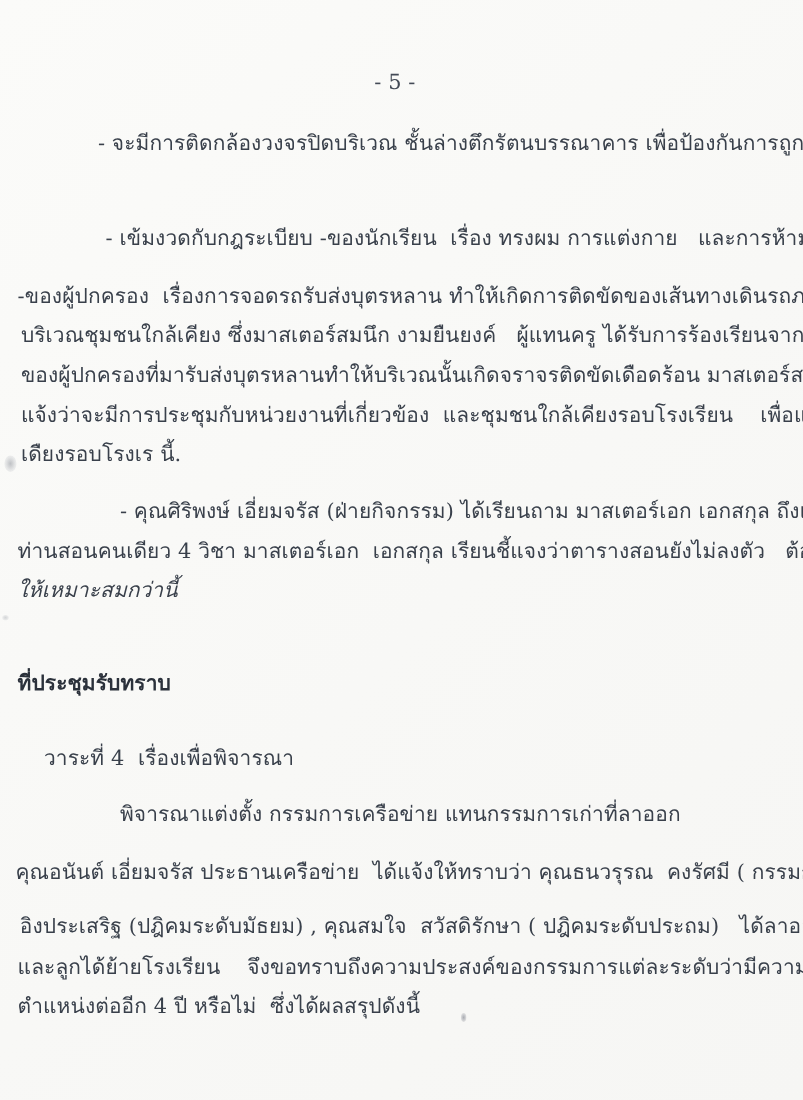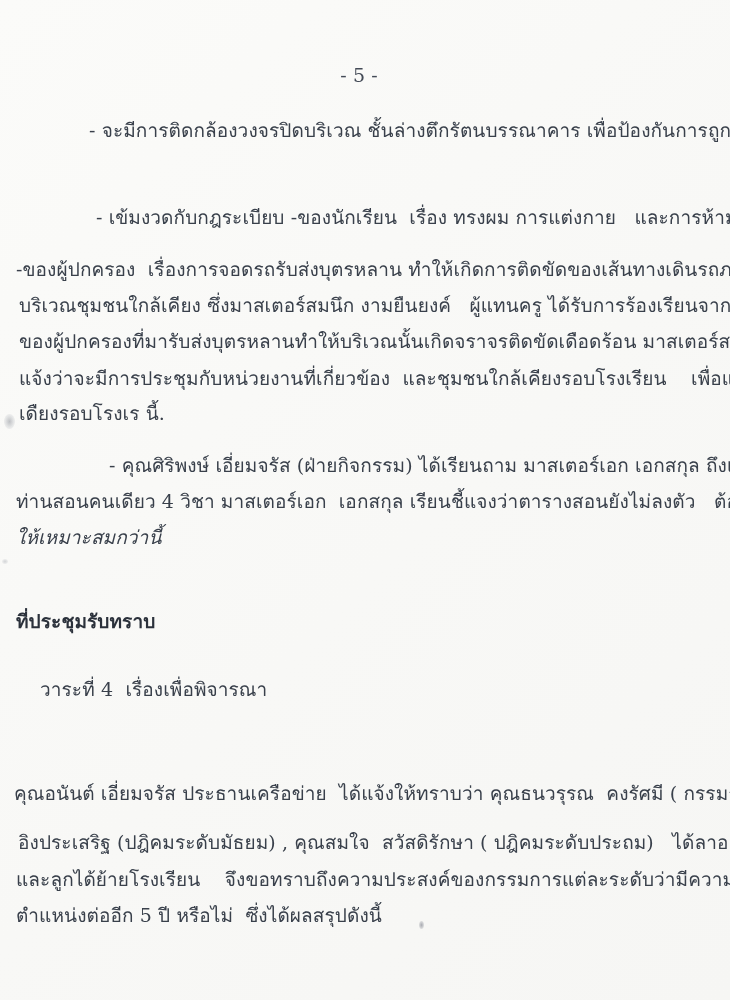--- a/index.html
+++ b/index.html
@@ -73,23 +73,24 @@
   <div class="line" style="top:365px; left:19px;">แจ้งว่าจะมีการประชุมกับหน่วยงานที่เกี่ยวข้อง  และชุมชนใกล้เคียงรอบโรงเรียน    เพื่อแก้ปัญหาดังกล่าวใน</div>
   <div class="line" style="top:400px; left:19px;">เดืยงรอบโรงเร นี้.</div>
 
   <div class="line" style="top:452px; left:109px;">- คุณศิริพงษ์ เอี่ยมจรัส (ฝ่ายกิจกรรม) ได้เรียนถาม มาสเตอร์เอก เอกสกุล ถึงเรื่องการที่ครูบาง</div>
   <div class="line" style="top:488px; left:16px;">ท่านสอนคนเดียว 4 วิชา มาสเตอร์เอก  เอกสกุล เรียนชี้แจงว่าตารางสอนยังไม่ลงตัว   ต้องมีการปรับเปลี่ยน</div>
   <div class="line" style="top:524px; left:16px;font-style:italic;">ให้เหมาะสมกว่านี้</div>
 
   <div class="line bold" style="top:576px; left:16px;">ที่ประชุมรับทราบ</div>
 
   <div class="line" style="top:676px; left:16px;margin-left:24px;">วาระที่ 4  เรื่องเพื่อพิจารณา</div>
+  <div class="line" style="top:727px; left:109px;">พิจารณาแต่งตั้ง กรรมการเครือข่าย แทนกรรมการเก่าที่ลาออก</div>
 
   <div class="line" style="top:780px; left:14px;">คุณอนันต์ เอี่ยมจรัส ประธานเครือข่าย  ได้แจ้งให้ทราบว่า คุณธนวรุรณ  คงรัศมี ( กรรมการ) ,  คุณสุพัฒน์</div>
   <div class="line" style="top:829px; left:18px;">อิงประเสริฐ (ปฎิคมระดับมัธยม) , คุณสมใจ  สวัสดิรักษา ( ปฎิคมระดับประถม)   ได้ลาออกเพราะติดภารกิจ</div>
   <div class="line" style="top:866px; left:16px;">และลูกได้ย้ายโรงเรียน    จึงขอทราบถึงความประสงค์ของกรรมการแต่ละระดับว่ามีความประสงค์จะดำรงค์</div>
-  <div class="line" style="top:902px; left:16px;">ตำแหน่งต่ออีก 5 ปี หรือไม่  ซึ่งได้ผลสรุปดังนี้</div>
+  <div class="line" style="top:902px; left:16px;">ตำแหน่งต่ออีก 4 ปี หรือไม่  ซึ่งได้ผลสรุปดังนี้</div>
 
   <div class="artifact smudge1"></div>
   <div class="artifact smudge2"></div>
   <div class="artifact smudge3"></div>
 
 </div>
 
 </body></html>

